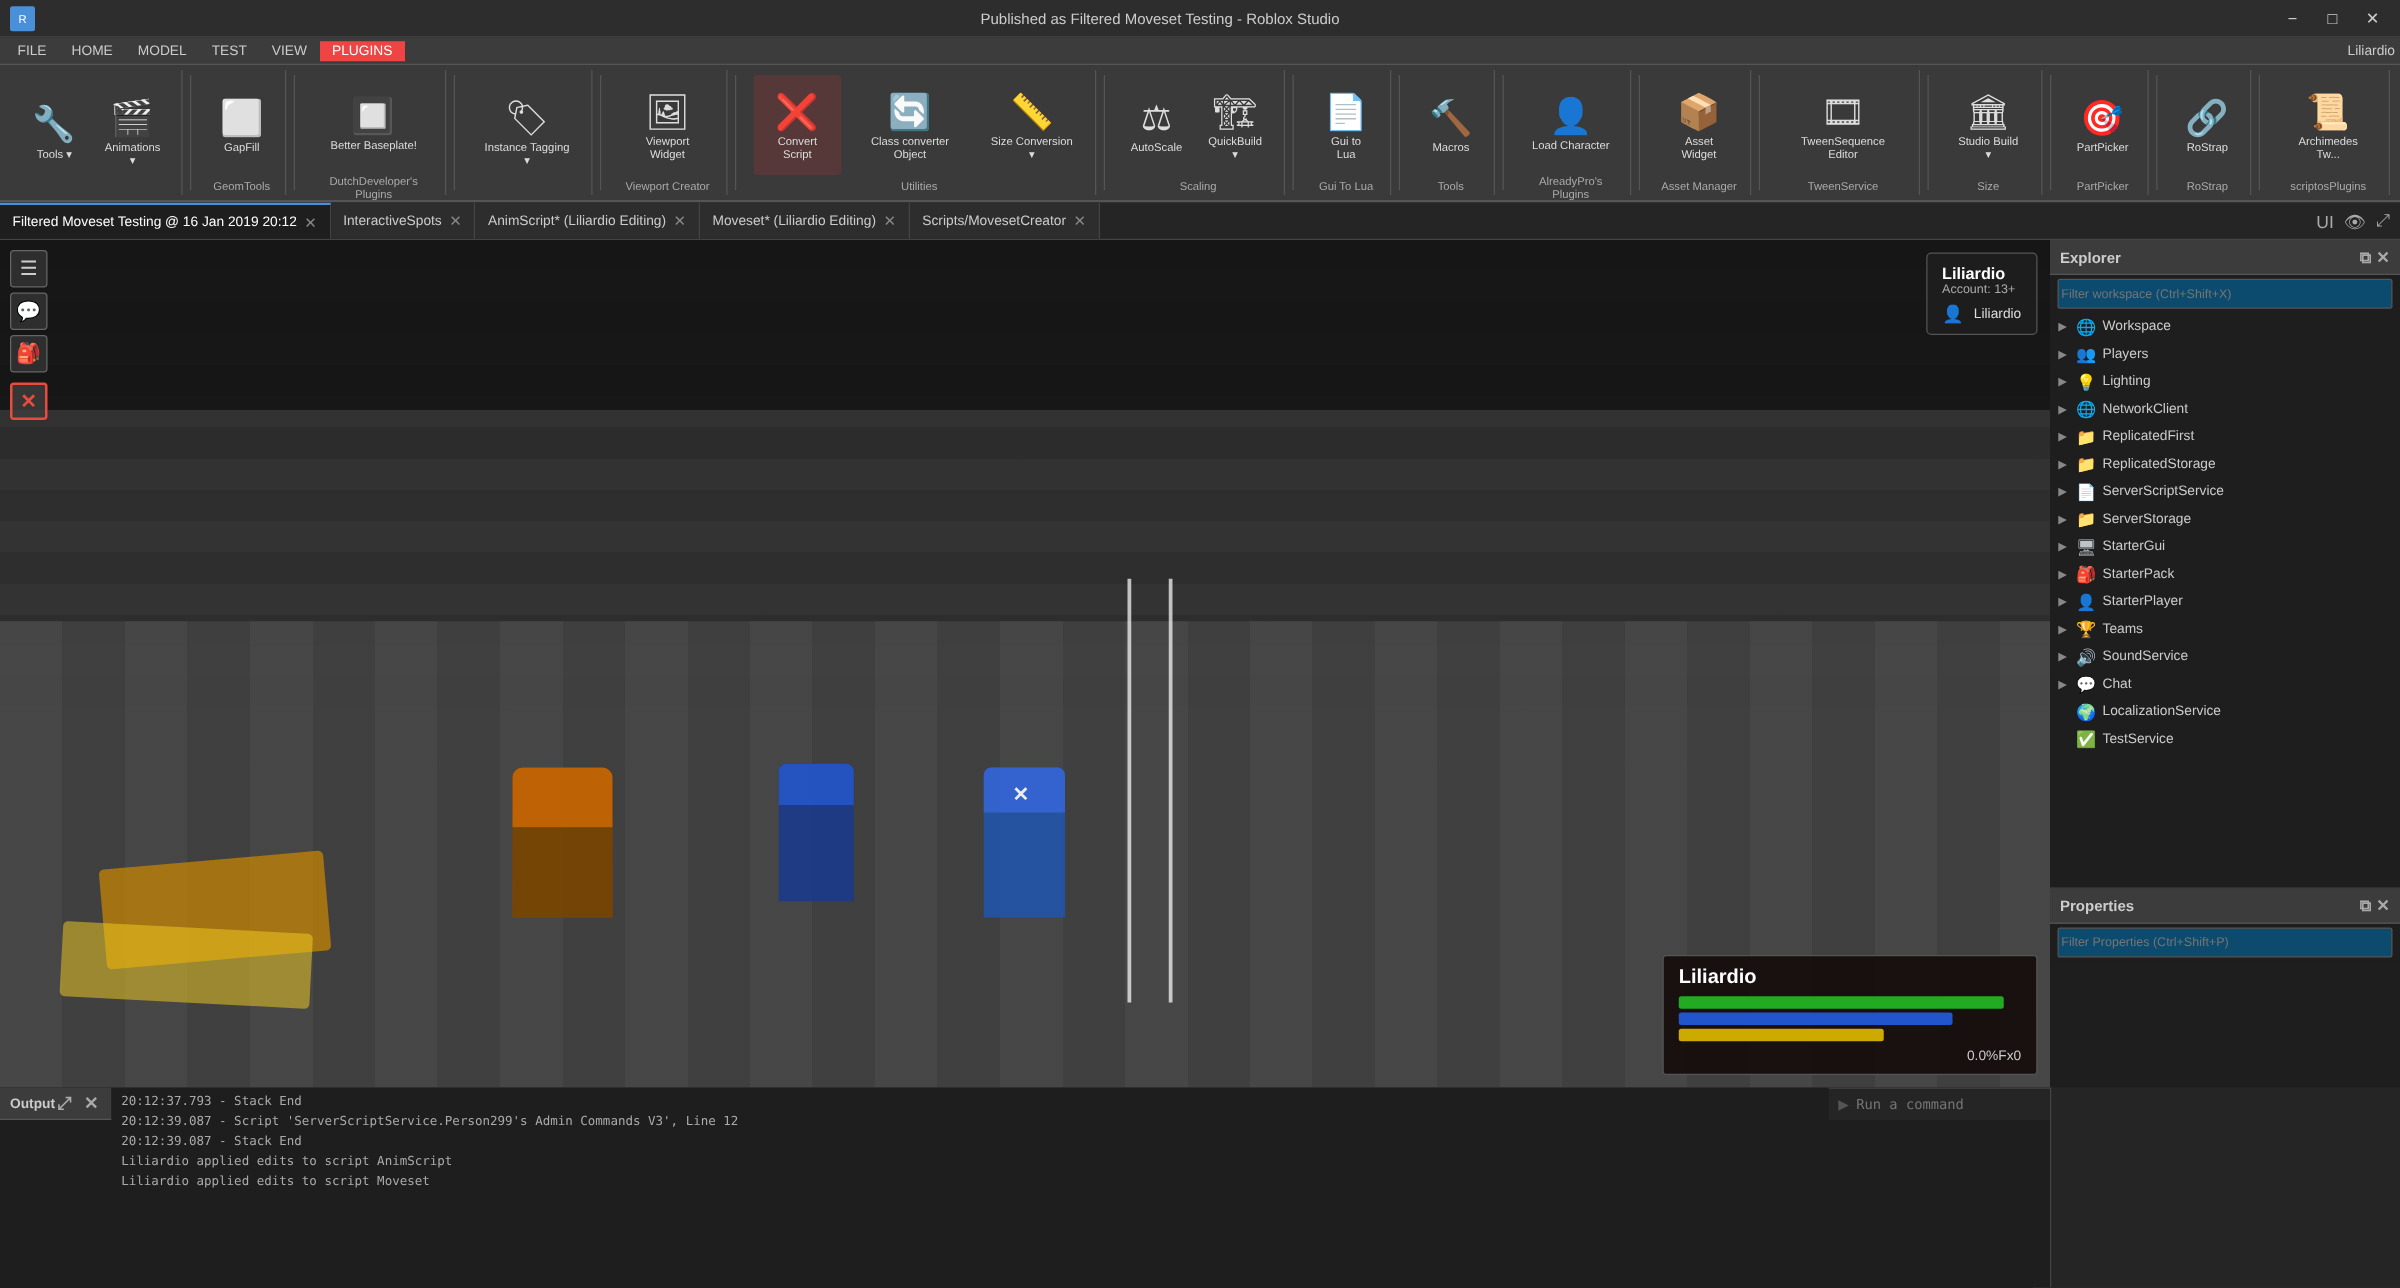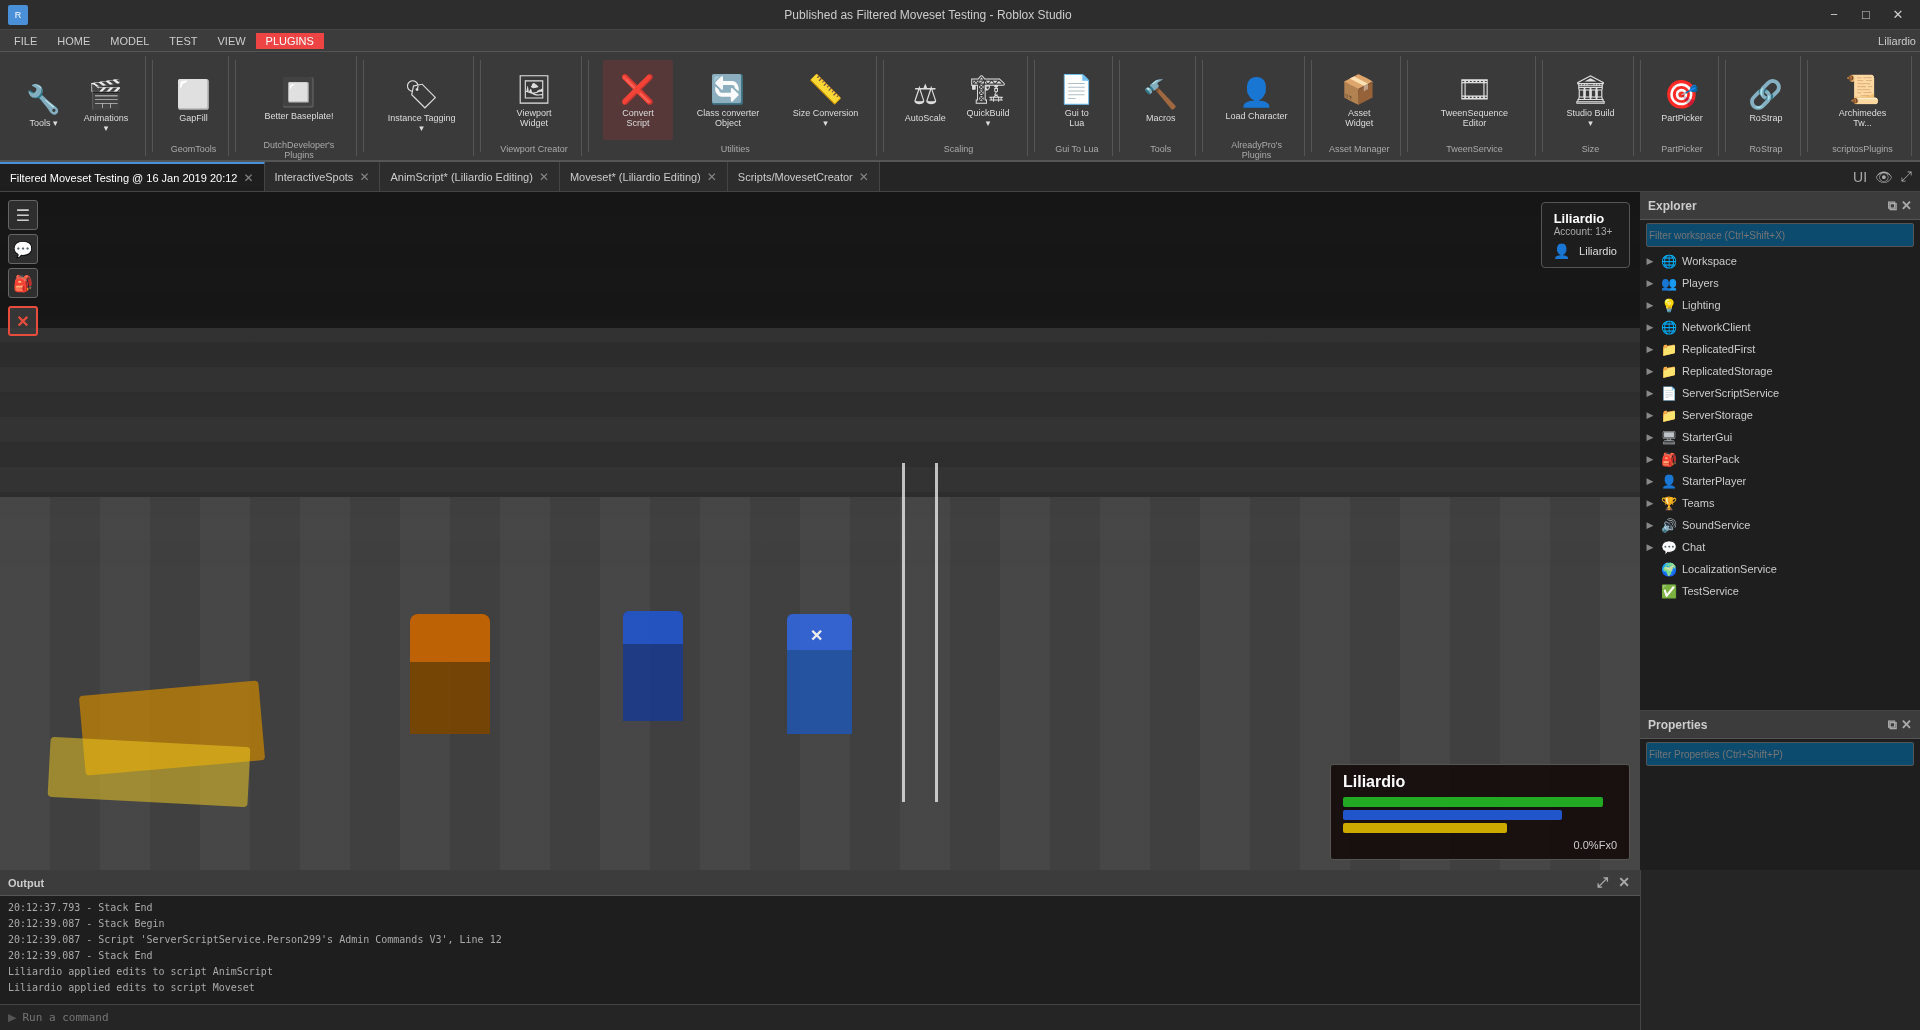--- a/index.html
+++ b/index.html
@@ -695,31 +695,30 @@
           <span class="panel-action-btn">✕</span>
         </div>
       </div>
       <input class="filter-input" placeholder="Filter Properties (Ctrl+Shift+P)" style="">
       <div style="flex:1; background: #1e1e1e;"></div>
     </div>
   </div>
 </div>
 
 <div id="bottom-area" style="height:160px; display:flex;">
-  <div id="output-main" style="flex:1; display:flex; flex-direction:column;">
+  <div id="output-main" style="flex:1; display:flex; ">
     <div class="output-header">
       <span>Output</span>
       <div class="output-actions">
         <span class="tab-action-btn">⤢</span>
         <span class="tab-action-btn">✕</span>
       </div>
     </div>
     <div class="output-content">
       <div class="output-line">20:12:37.793 - Stack End</div>
-      <div class="output-line">20:12:39.087 - Stack Begin</div>
       <div class="output-line">20:12:39.087 - Script 'ServerScriptService.Person299's Admin Commands V3', Line 12</div>
       <div class="output-line">20:12:39.087 - Stack End</div>
       <div class="output-line">Liliardio applied edits to script AnimScript</div>
       <div class="output-line">Liliardio applied edits to script Moveset</div>
     </div>
     <div class="output-footer">
       <span style="color:#555; margin-right:6px;">▶</span>
       <input class="command-input" placeholder="Run a command" style="">
     </div>
   </div>

